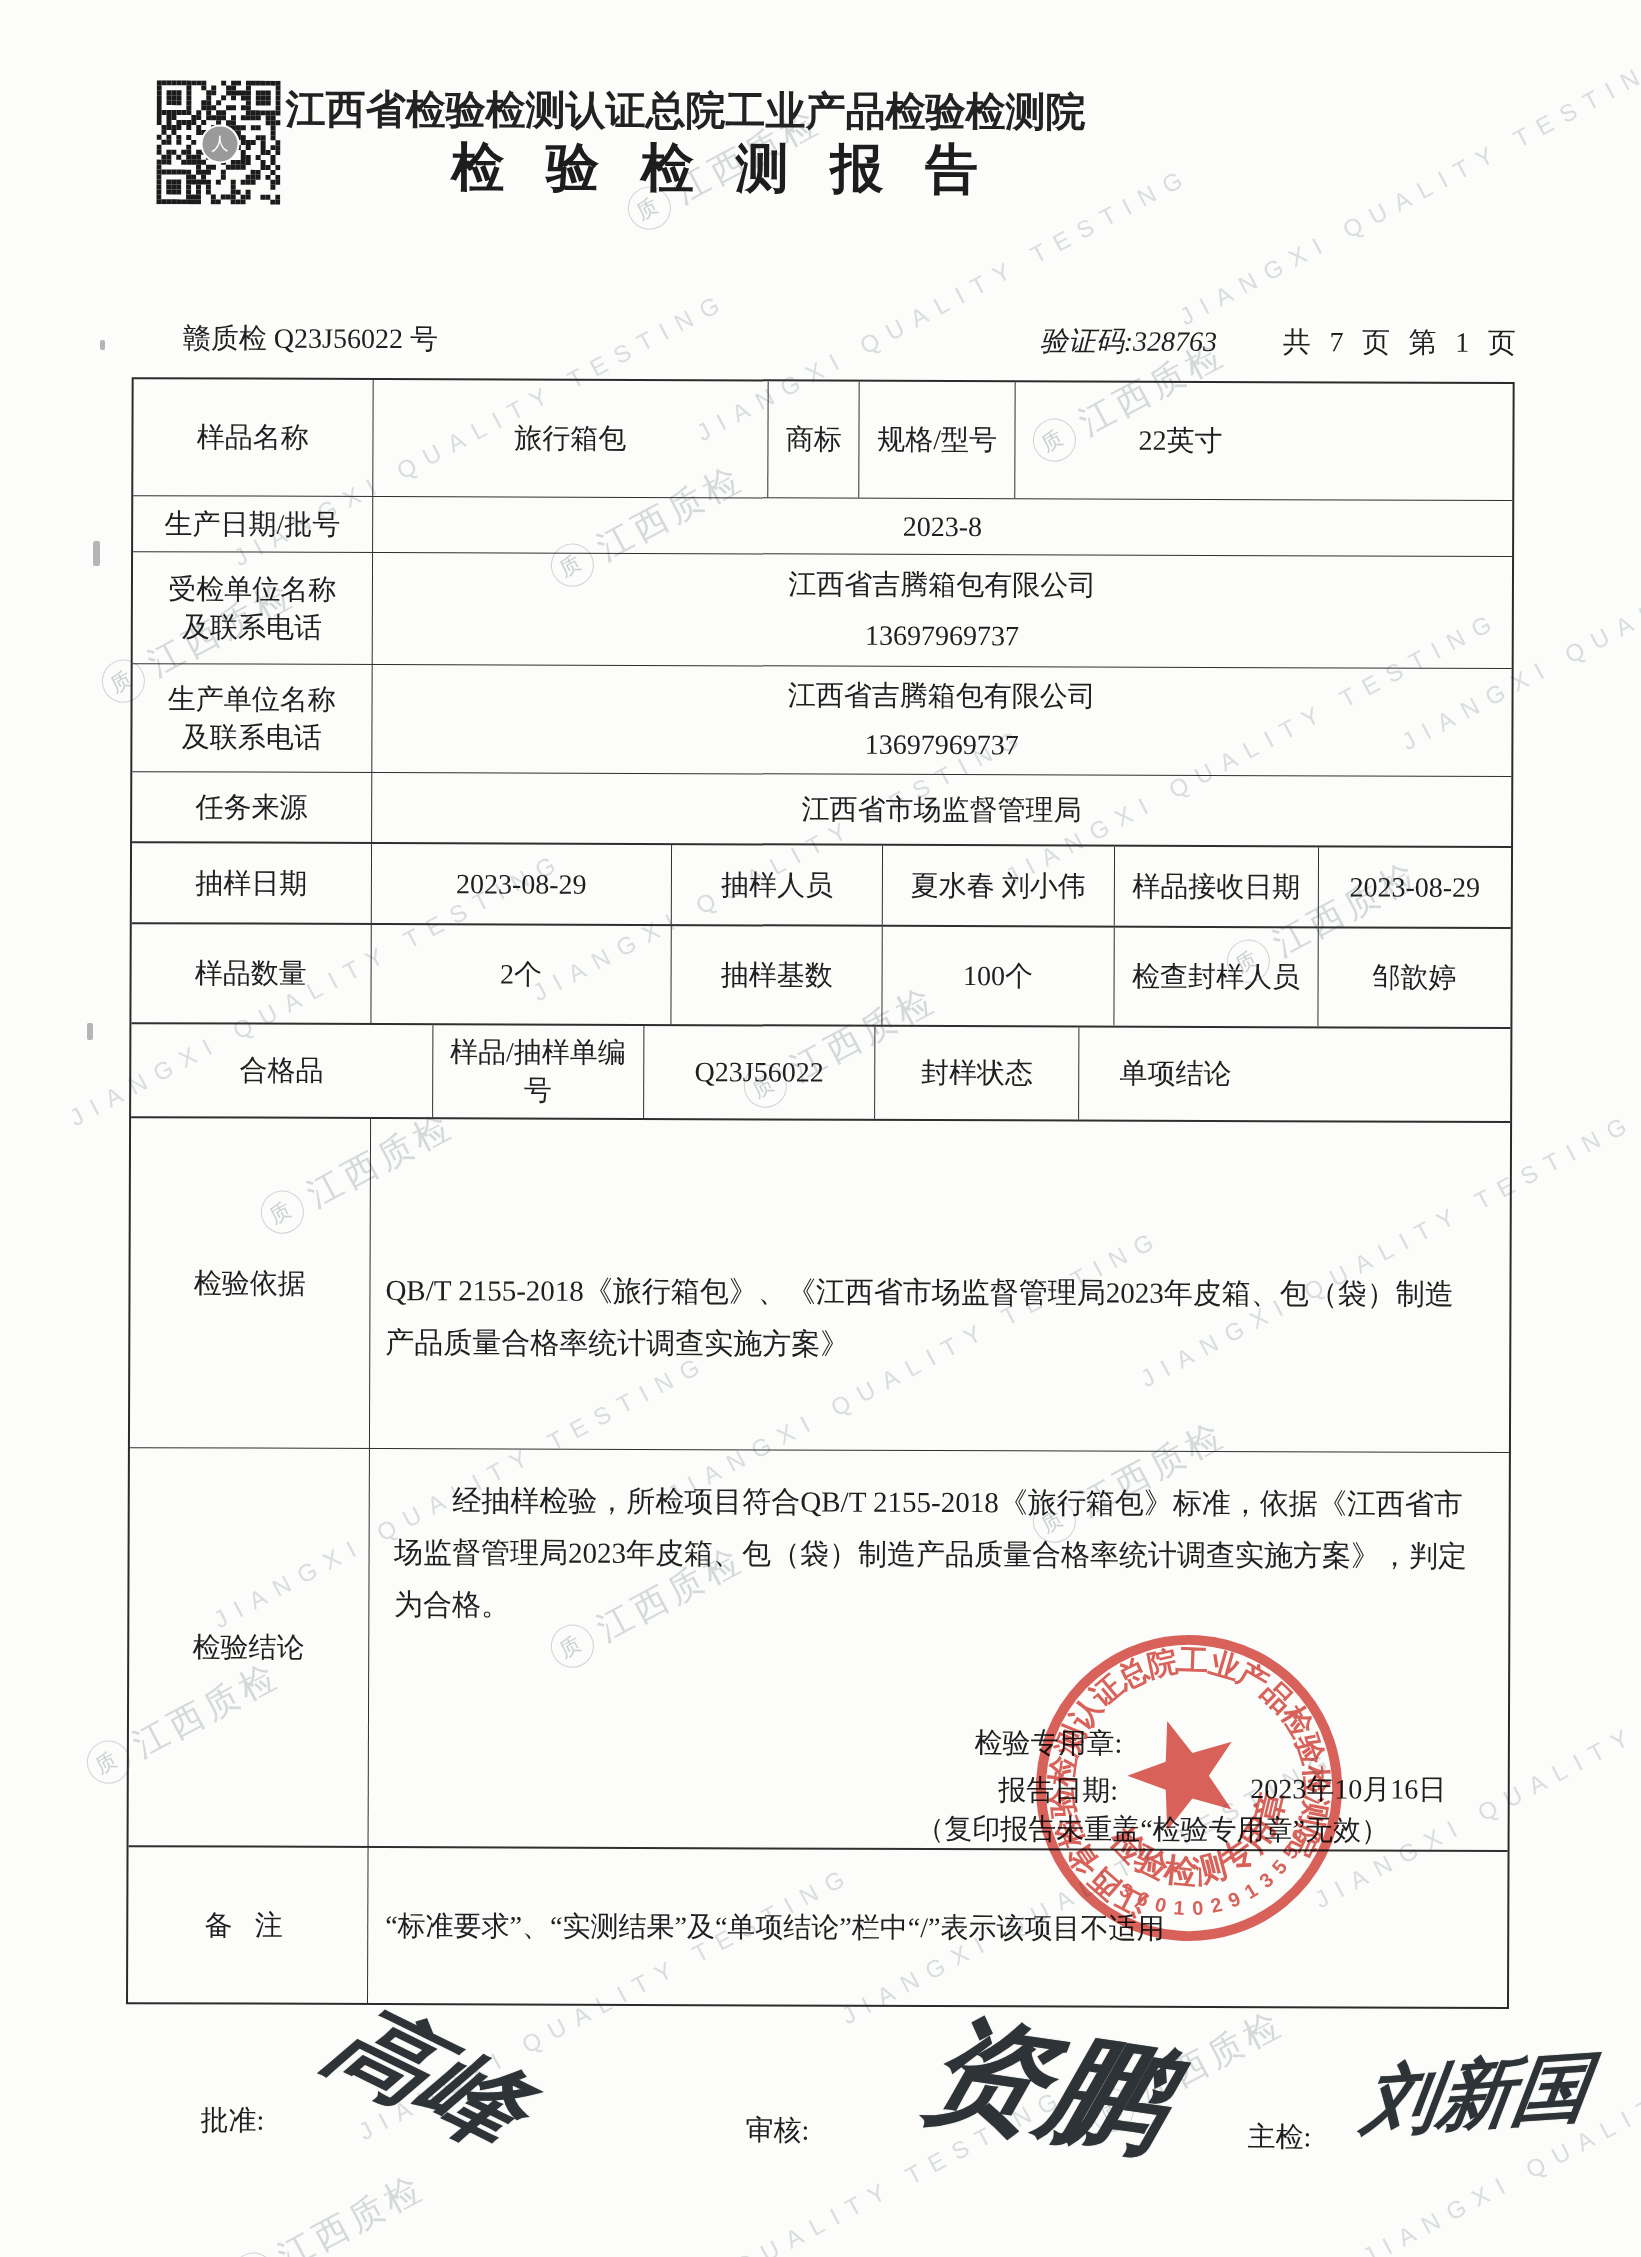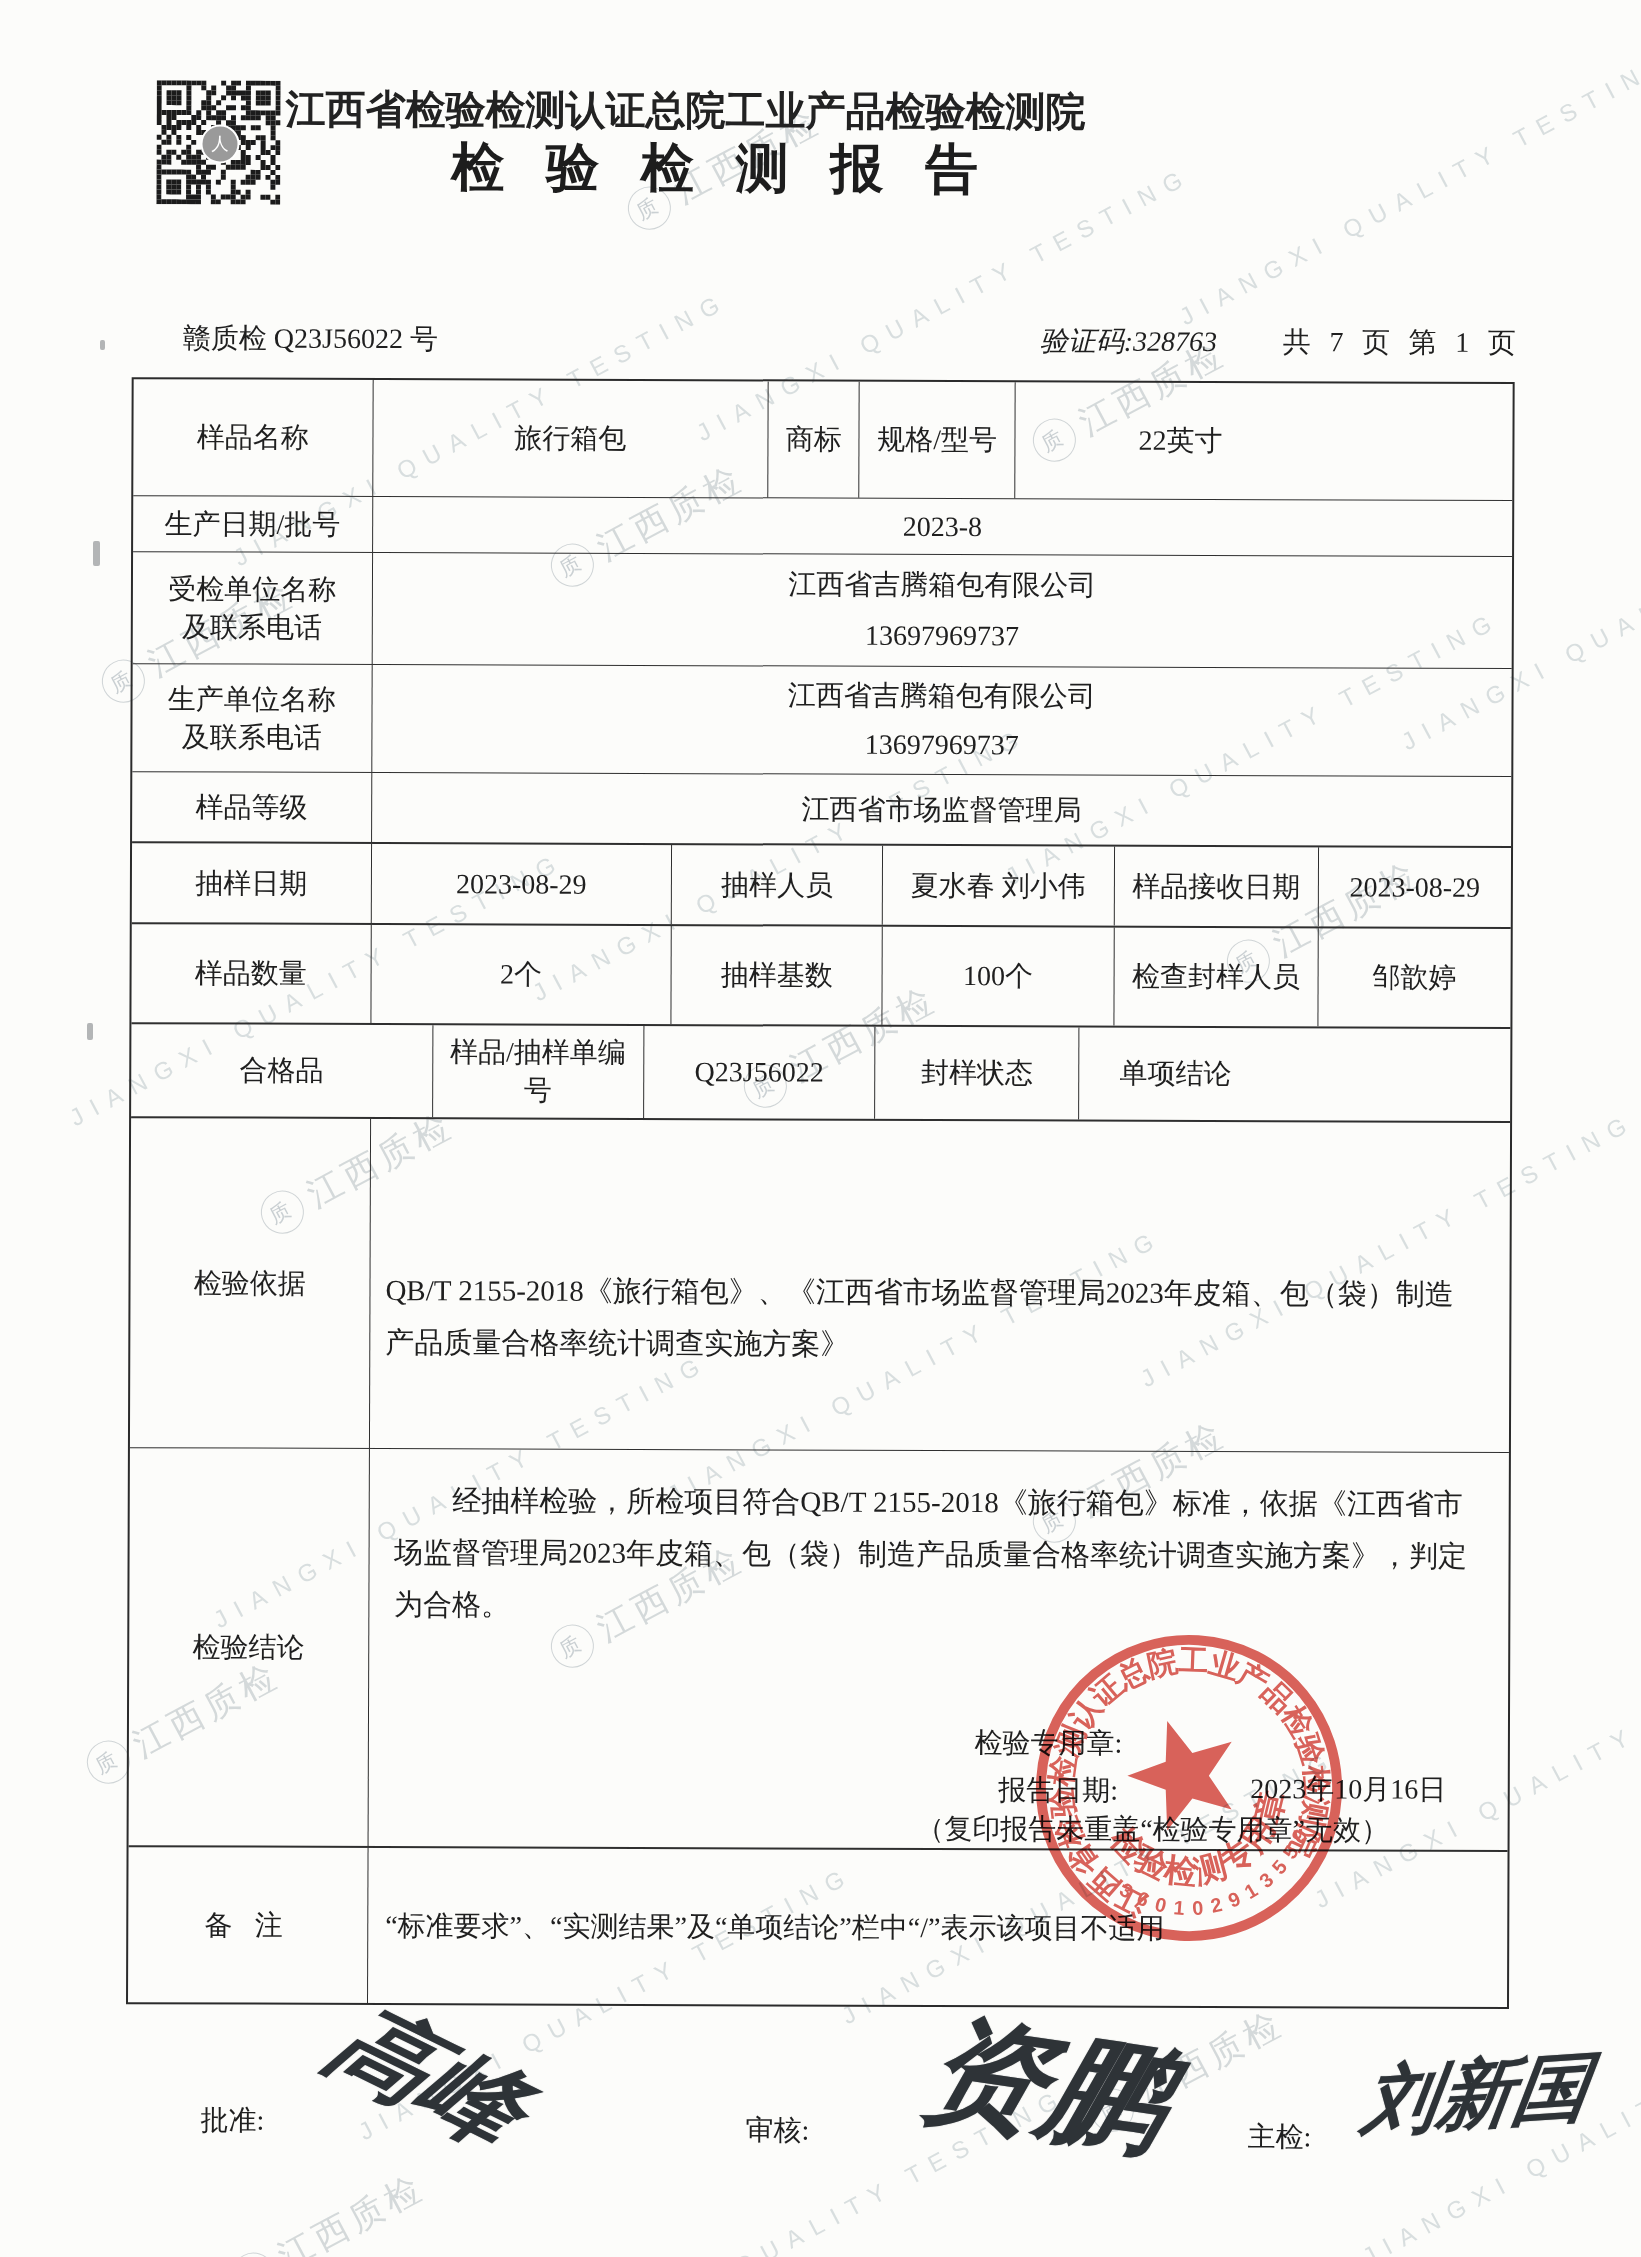--- a/index.html
+++ b/index.html
@@ -499,21 +499,21 @@
           <span>生产单位名称</span>
           <span>及联系电话</span>
         </div>
         <div class="cell val2" style="width:82.7%">
           <span>江西省吉腾箱包有限公司</span>
           <span>13697969737</span>
         </div>
       </div>
 
       <div class="row" style="height:70px">
-        <div class="cell" style="width:17.3%">样品等级</div>
+        <div class="cell" style="width:17.3%">任务来源</div>
         <div class="cell" style="width:82.7%">江西省市场监督管理局</div>
       </div>
 
       <div class="row thick" style="height:81px">
         <div class="cell" style="width:17.3%">抽样日期</div>
         <div class="cell" style="width:21.8%">2023-08-29</div>
         <div class="cell" style="width:15.3%">抽样人员</div>
         <div class="cell" style="width:16.8%">夏水春 刘小伟</div>
         <div class="cell" style="width:14.8%">样品接收日期</div>
         <div class="cell" style="width:14.0%">2023-08-29</div>

